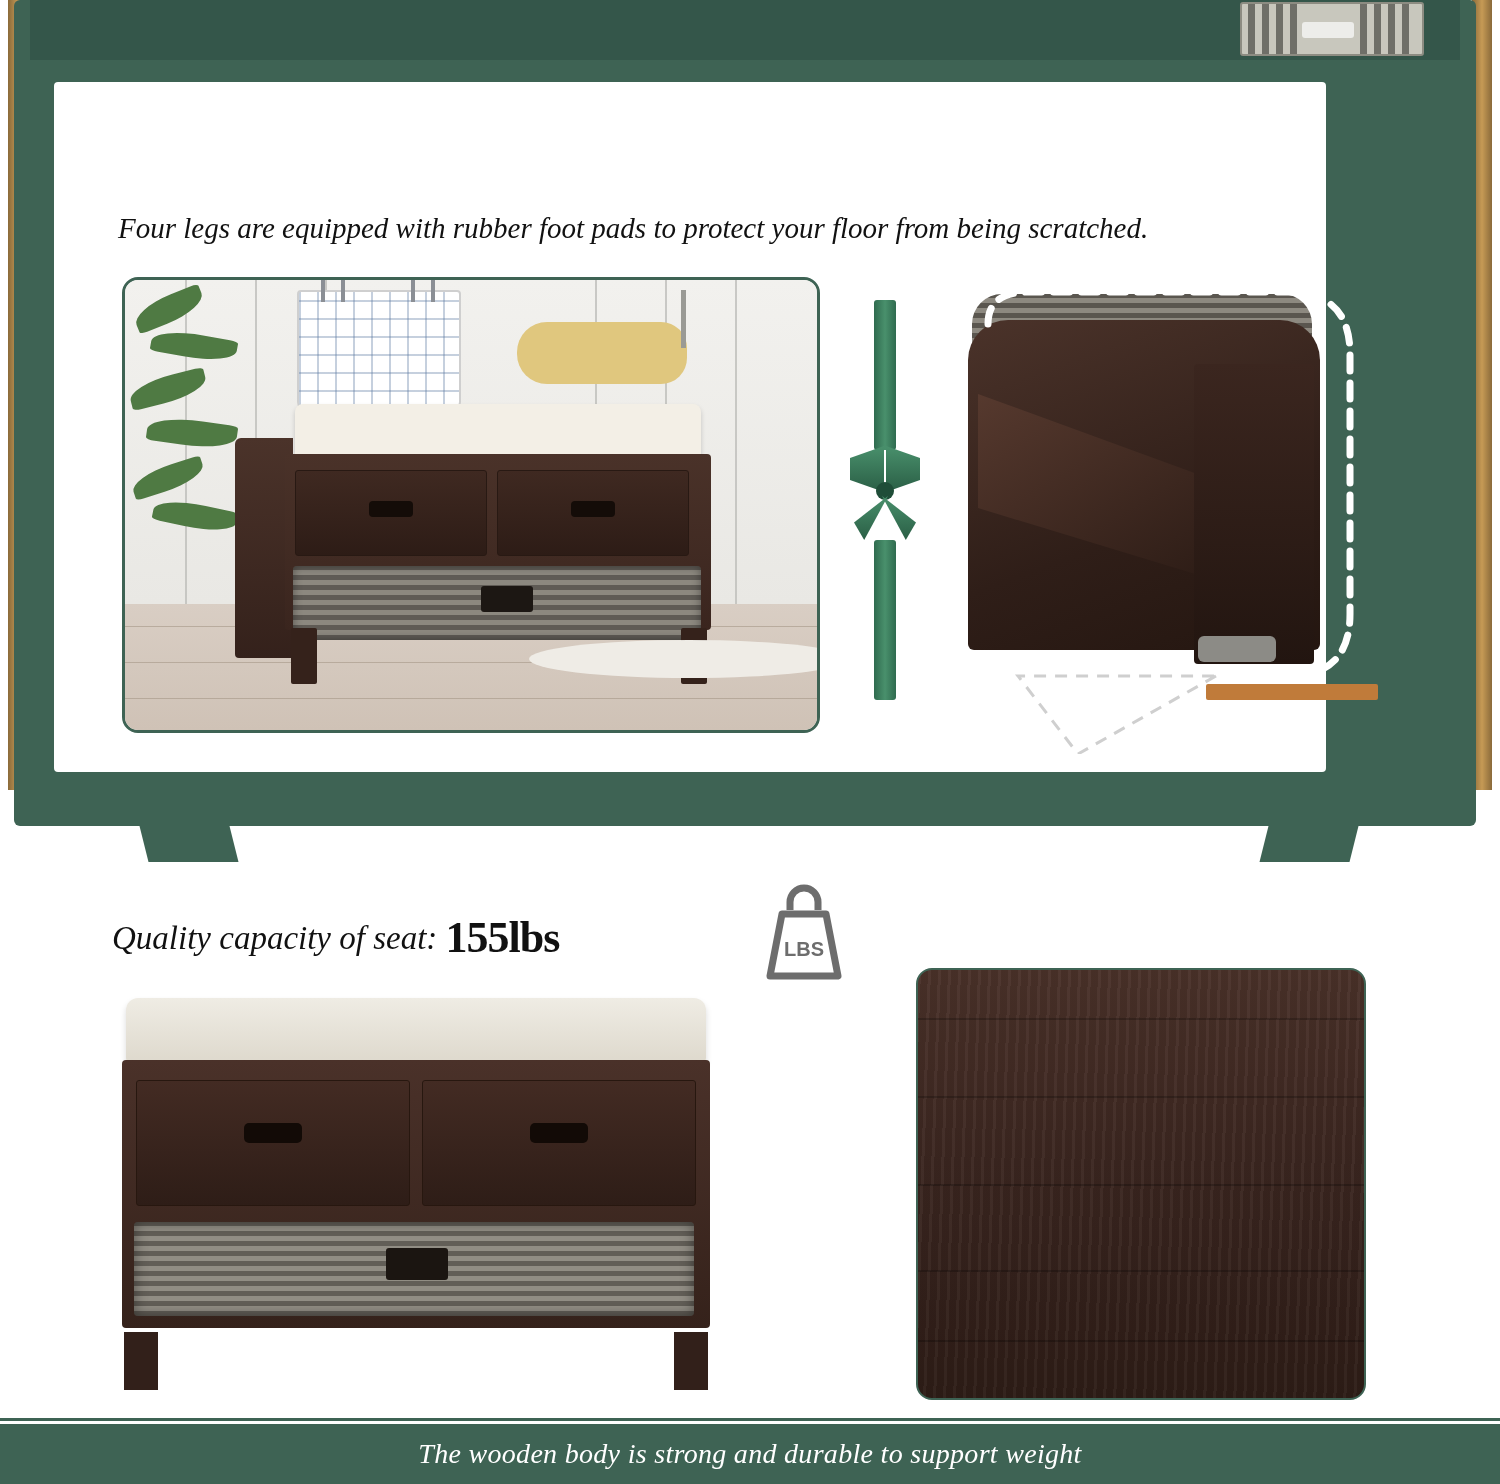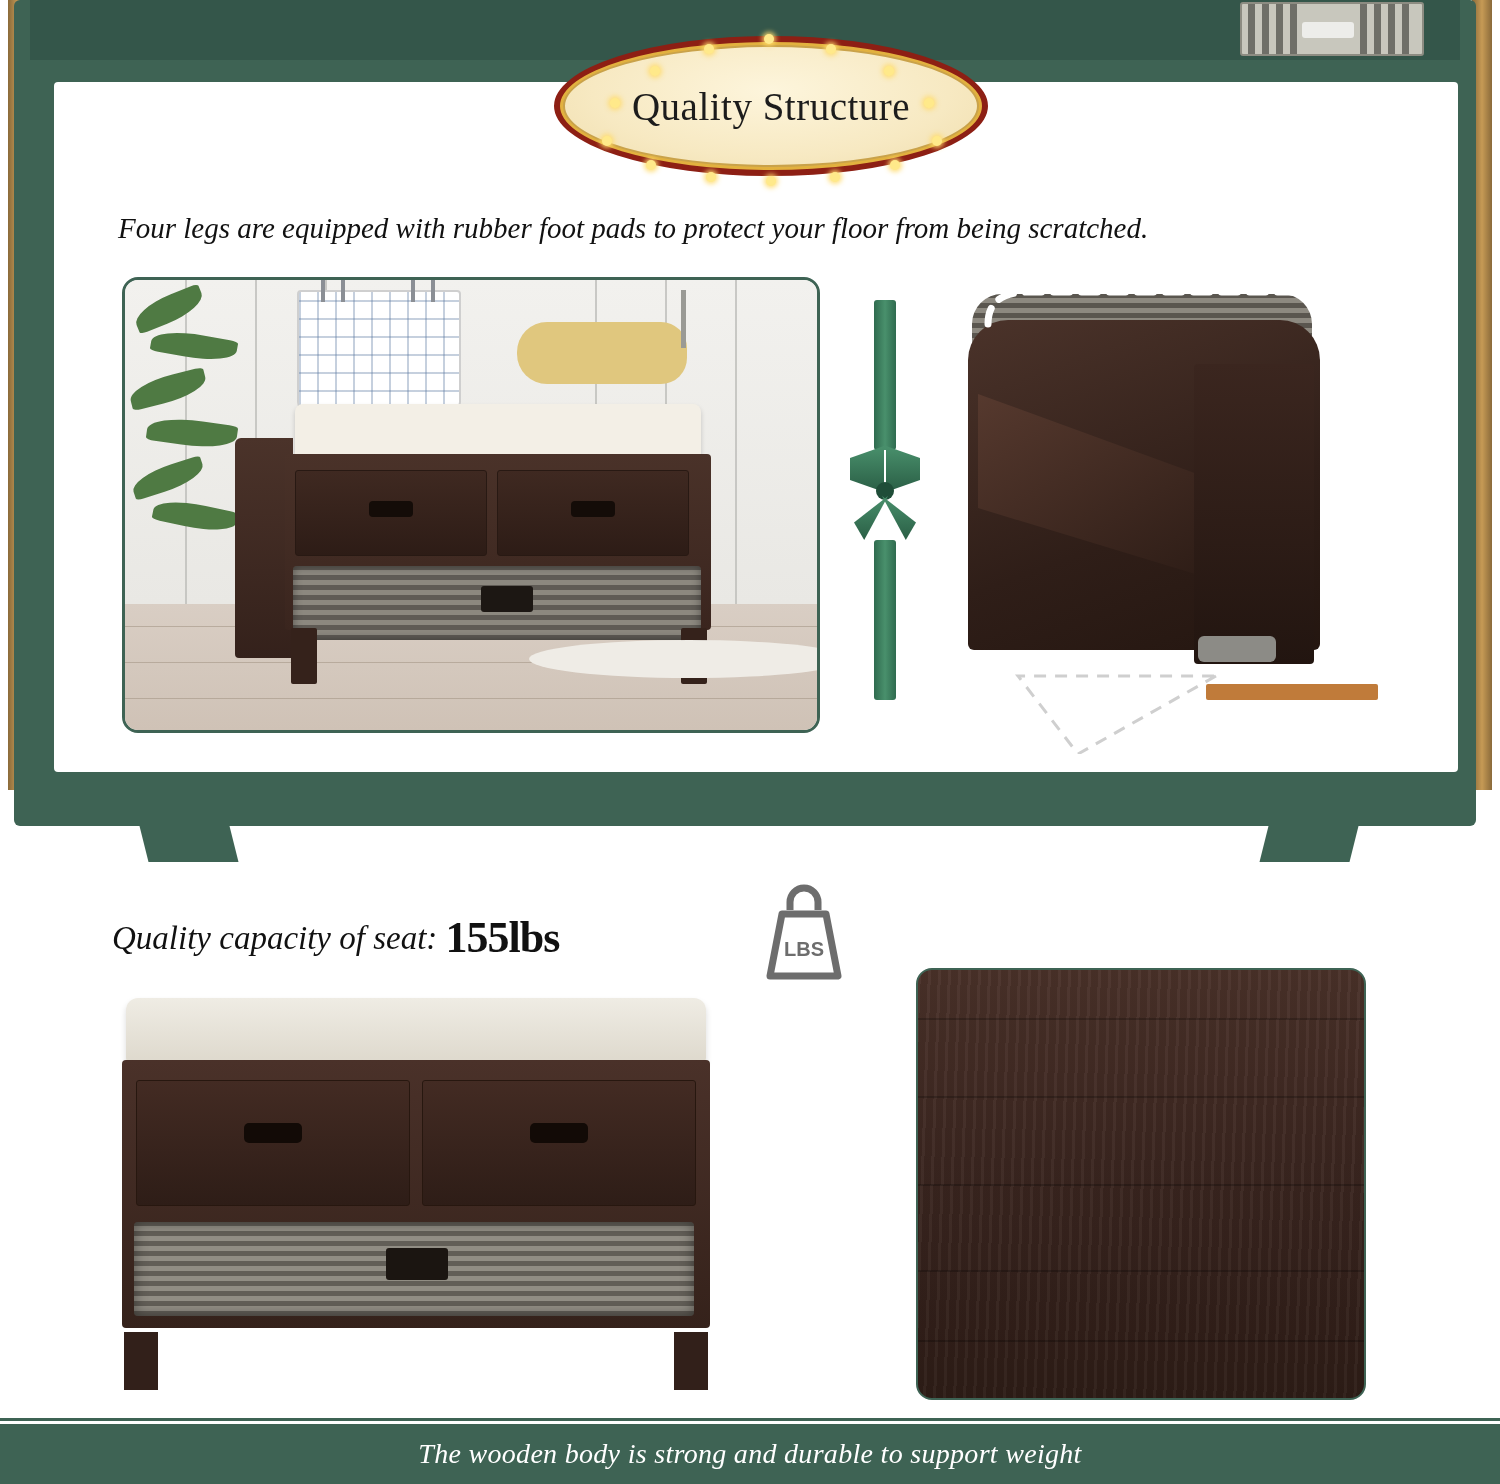--- a/index.html
+++ b/index.html
@@ -80,21 +80,21 @@
     top: 18px;
     width: 52px;
     height: 16px;
     background: #ededea;
     border-radius: 3px;
   }
   .white-card {
     position: absolute;
     left: 40px;
     top: 82px;
-    width: 1404px;
+    width: 1272px;
     height: 690px;
     background: #ffffff;
     border-radius: 4px;
   }
   .orange-tab {
     position: absolute;
     left: 1232px;
     top: 766px;
     width: 172px;
     height: 16px;
@@ -563,39 +563,20 @@
         </svg>
       </div>
     </div>
 
     <div class="orange-tab" style="left:1192px; top:684px;"></div>
   </div>
 
   <div class="leg left"></div>
   <div class="leg right"></div>
 
-  <div class="badge">
-    <div class="oval"></div>
-    <div class="oval-outline"></div>
-    <div class="bulb" style="left:210px; top:-2px;"></div>
-    <div class="bulb" style="left:150px; top:8px;"></div>
-    <div class="bulb" style="left:272px; top:8px;"></div>
-    <div class="bulb" style="left:96px;  top:30px;"></div>
-    <div class="bulb" style="left:330px; top:30px;"></div>
-    <div class="bulb" style="left:56px;  top:62px;"></div>
-    <div class="bulb" style="left:370px; top:62px;"></div>
-    <div class="bulb" style="left:48px;  top:100px;"></div>
-    <div class="bulb" style="left:378px; top:100px;"></div>
-    <div class="bulb" style="left:92px;  top:124px;"></div>
-    <div class="bulb" style="left:336px; top:124px;"></div>
-    <div class="bulb" style="left:152px; top:136px;"></div>
-    <div class="bulb" style="left:276px; top:136px;"></div>
-    <div class="bulb" style="left:212px; top:140px;"></div>
-    <div class="title">Quality Structure</div>
-  </div>
 </div>
 
 <div class="weight-line">
   <span>Quality capacity of seat:</span>
   <span class="num">155lbs</span>
 </div>
 
 <div class="lbs-icon">
   <svg viewBox="0 0 96 104" width="96" height="104">
     <path d="M34,30 v-8 a14,14 0 0 1 28,0 v8" fill="none" stroke="#6d6d6d" stroke-width="7"></path>

